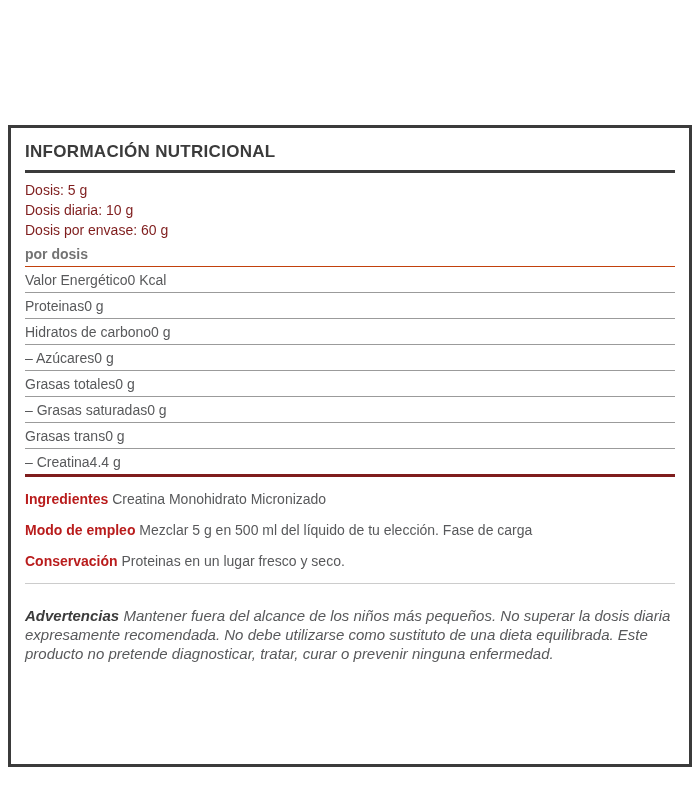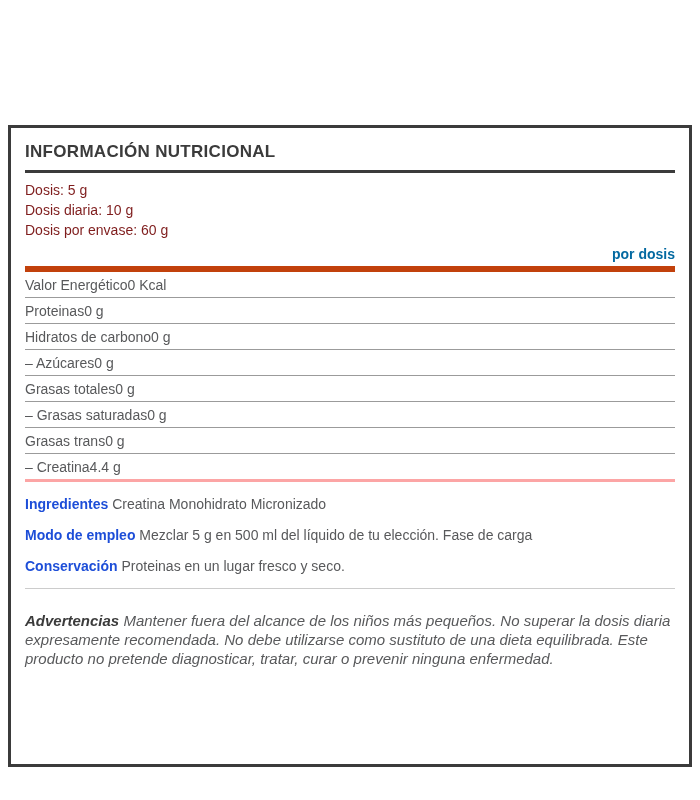--- a/index.html
+++ b/index.html
@@ -33,49 +33,49 @@
     background: #3b3b3b;
     margin-top: 8px;
   }
   .serving { margin-top: 7px; }
   .serving-line {
     font-size: 14px;
     color: #7f1d1d;
     line-height: 20px;
   }
   .col-header {
-    text-align: right;
+    text-align: left;
     font-size: 14px;
     font-weight: bold;
-    color: #0369a1;
+    color: #737373;
     padding: 6px 0 4px 0;
-    border-bottom: 6px solid #c2410c;
+    border-bottom: 1px solid #c2410c;
   }
   .nutri-row {
     display: flex;
     align-items: center;
     height: 25px;
     border-bottom: 1px solid #9b9b9b;
     font-size: 14px;
     color: #58595b;
   }
   .nutri-row.last {
-    border-bottom: 3px solid #fca5a5;
+    border-bottom: 3px solid #7f1d1d;
   }
   .nutri-name { text-align: left; }
   .nutri-value { text-align: right; }
   .text-section {
     font-size: 14px;
     color: #58595b;
     line-height: 18px;
     margin-top: 13px;
   }
   .text-section .lead {
     font-weight: bold;
-    color: #1d4ed8;
+    color: #b91c1c;
   }
   .light-rule {
     height: 1px;
     background: #cccccc;
     margin-top: 13px;
   }
   .warnings {
     font-style: italic;
     font-size: 15px;
     color: #58595b;

